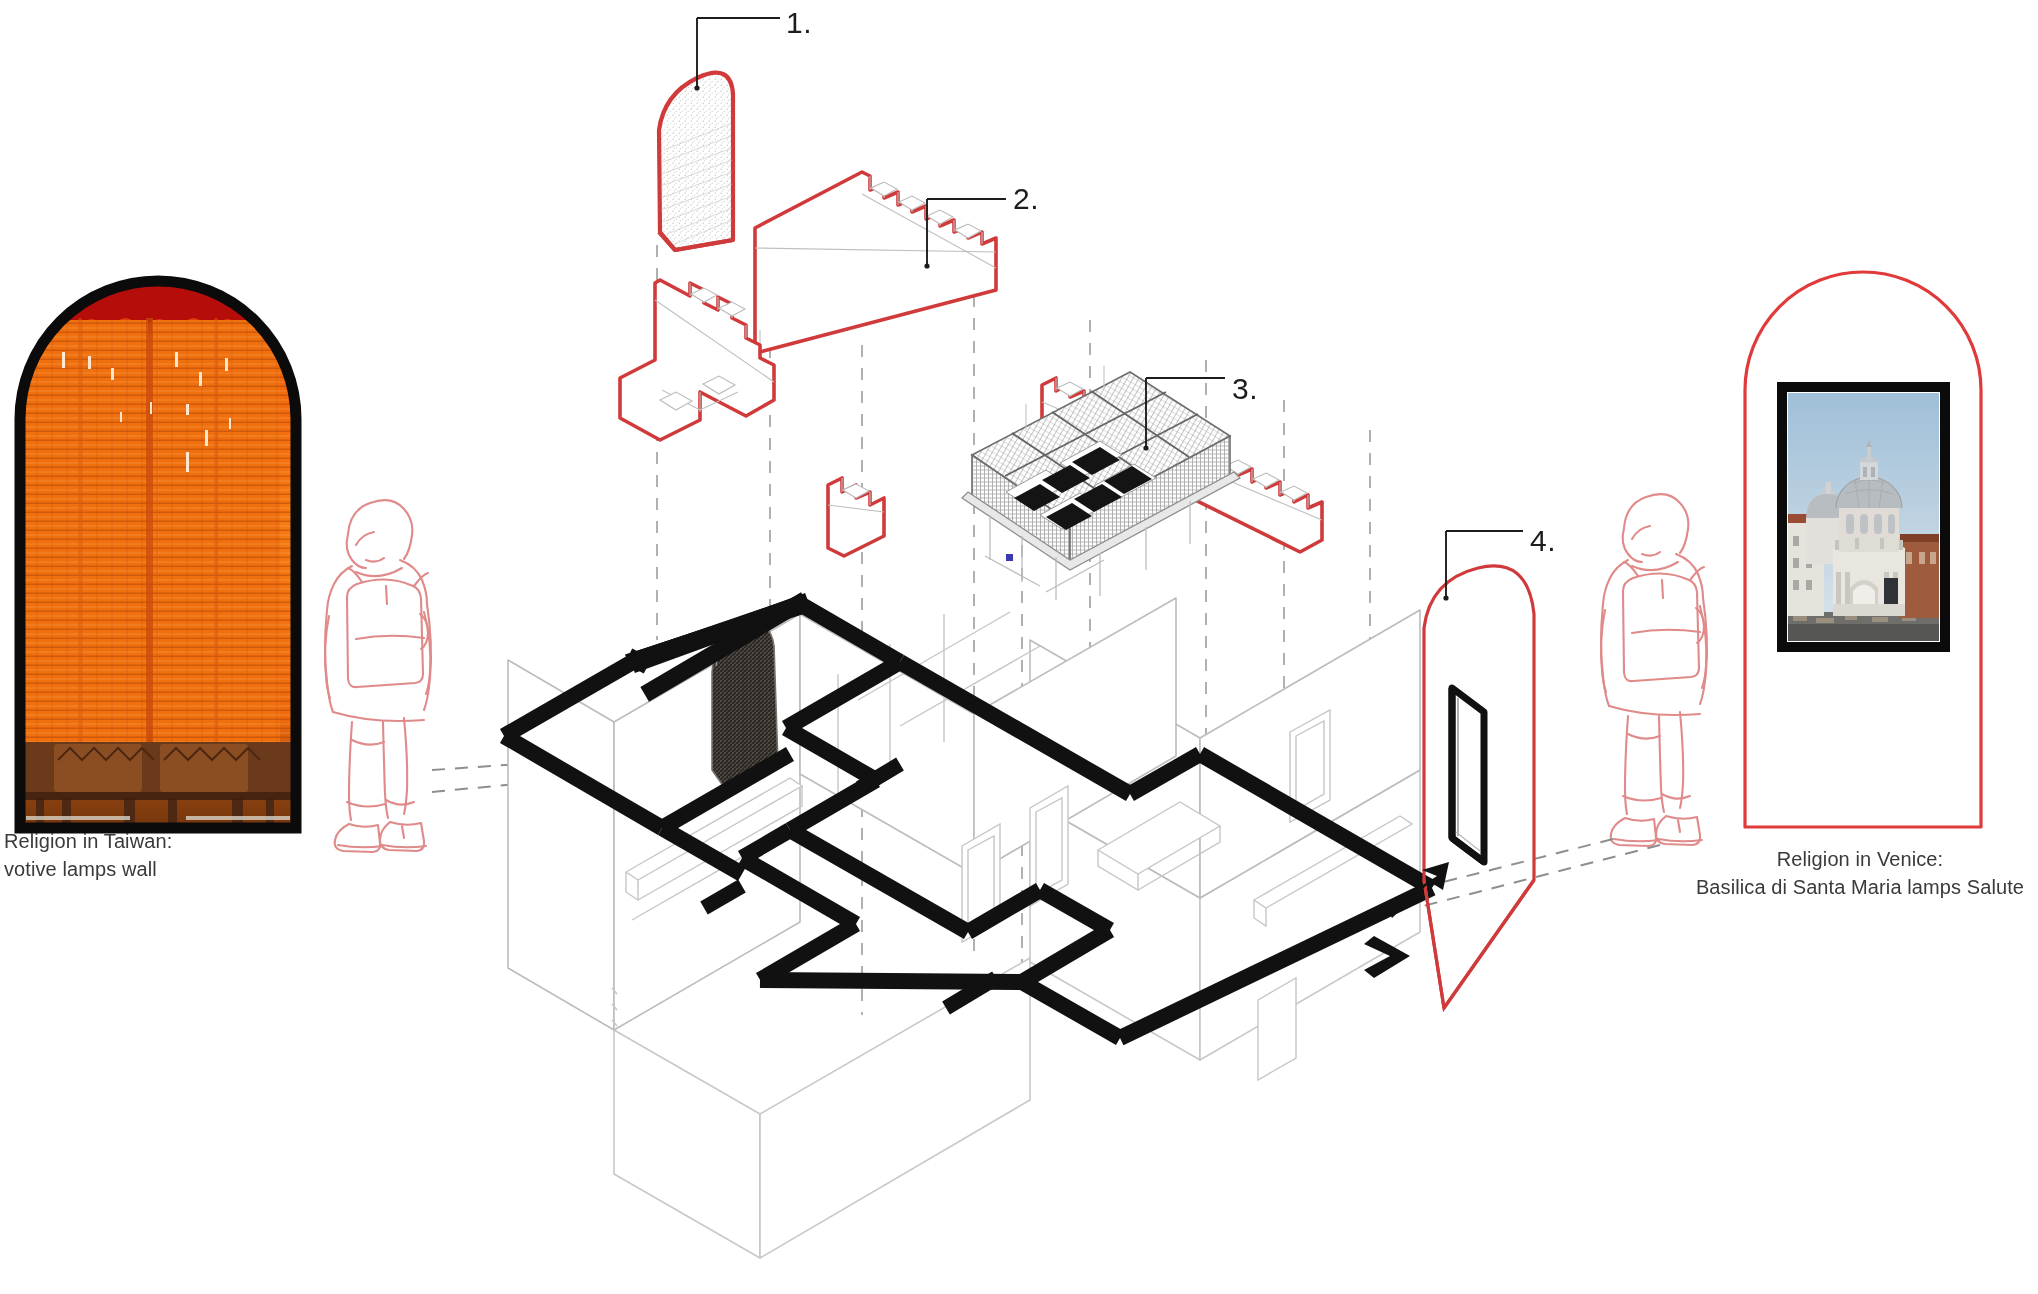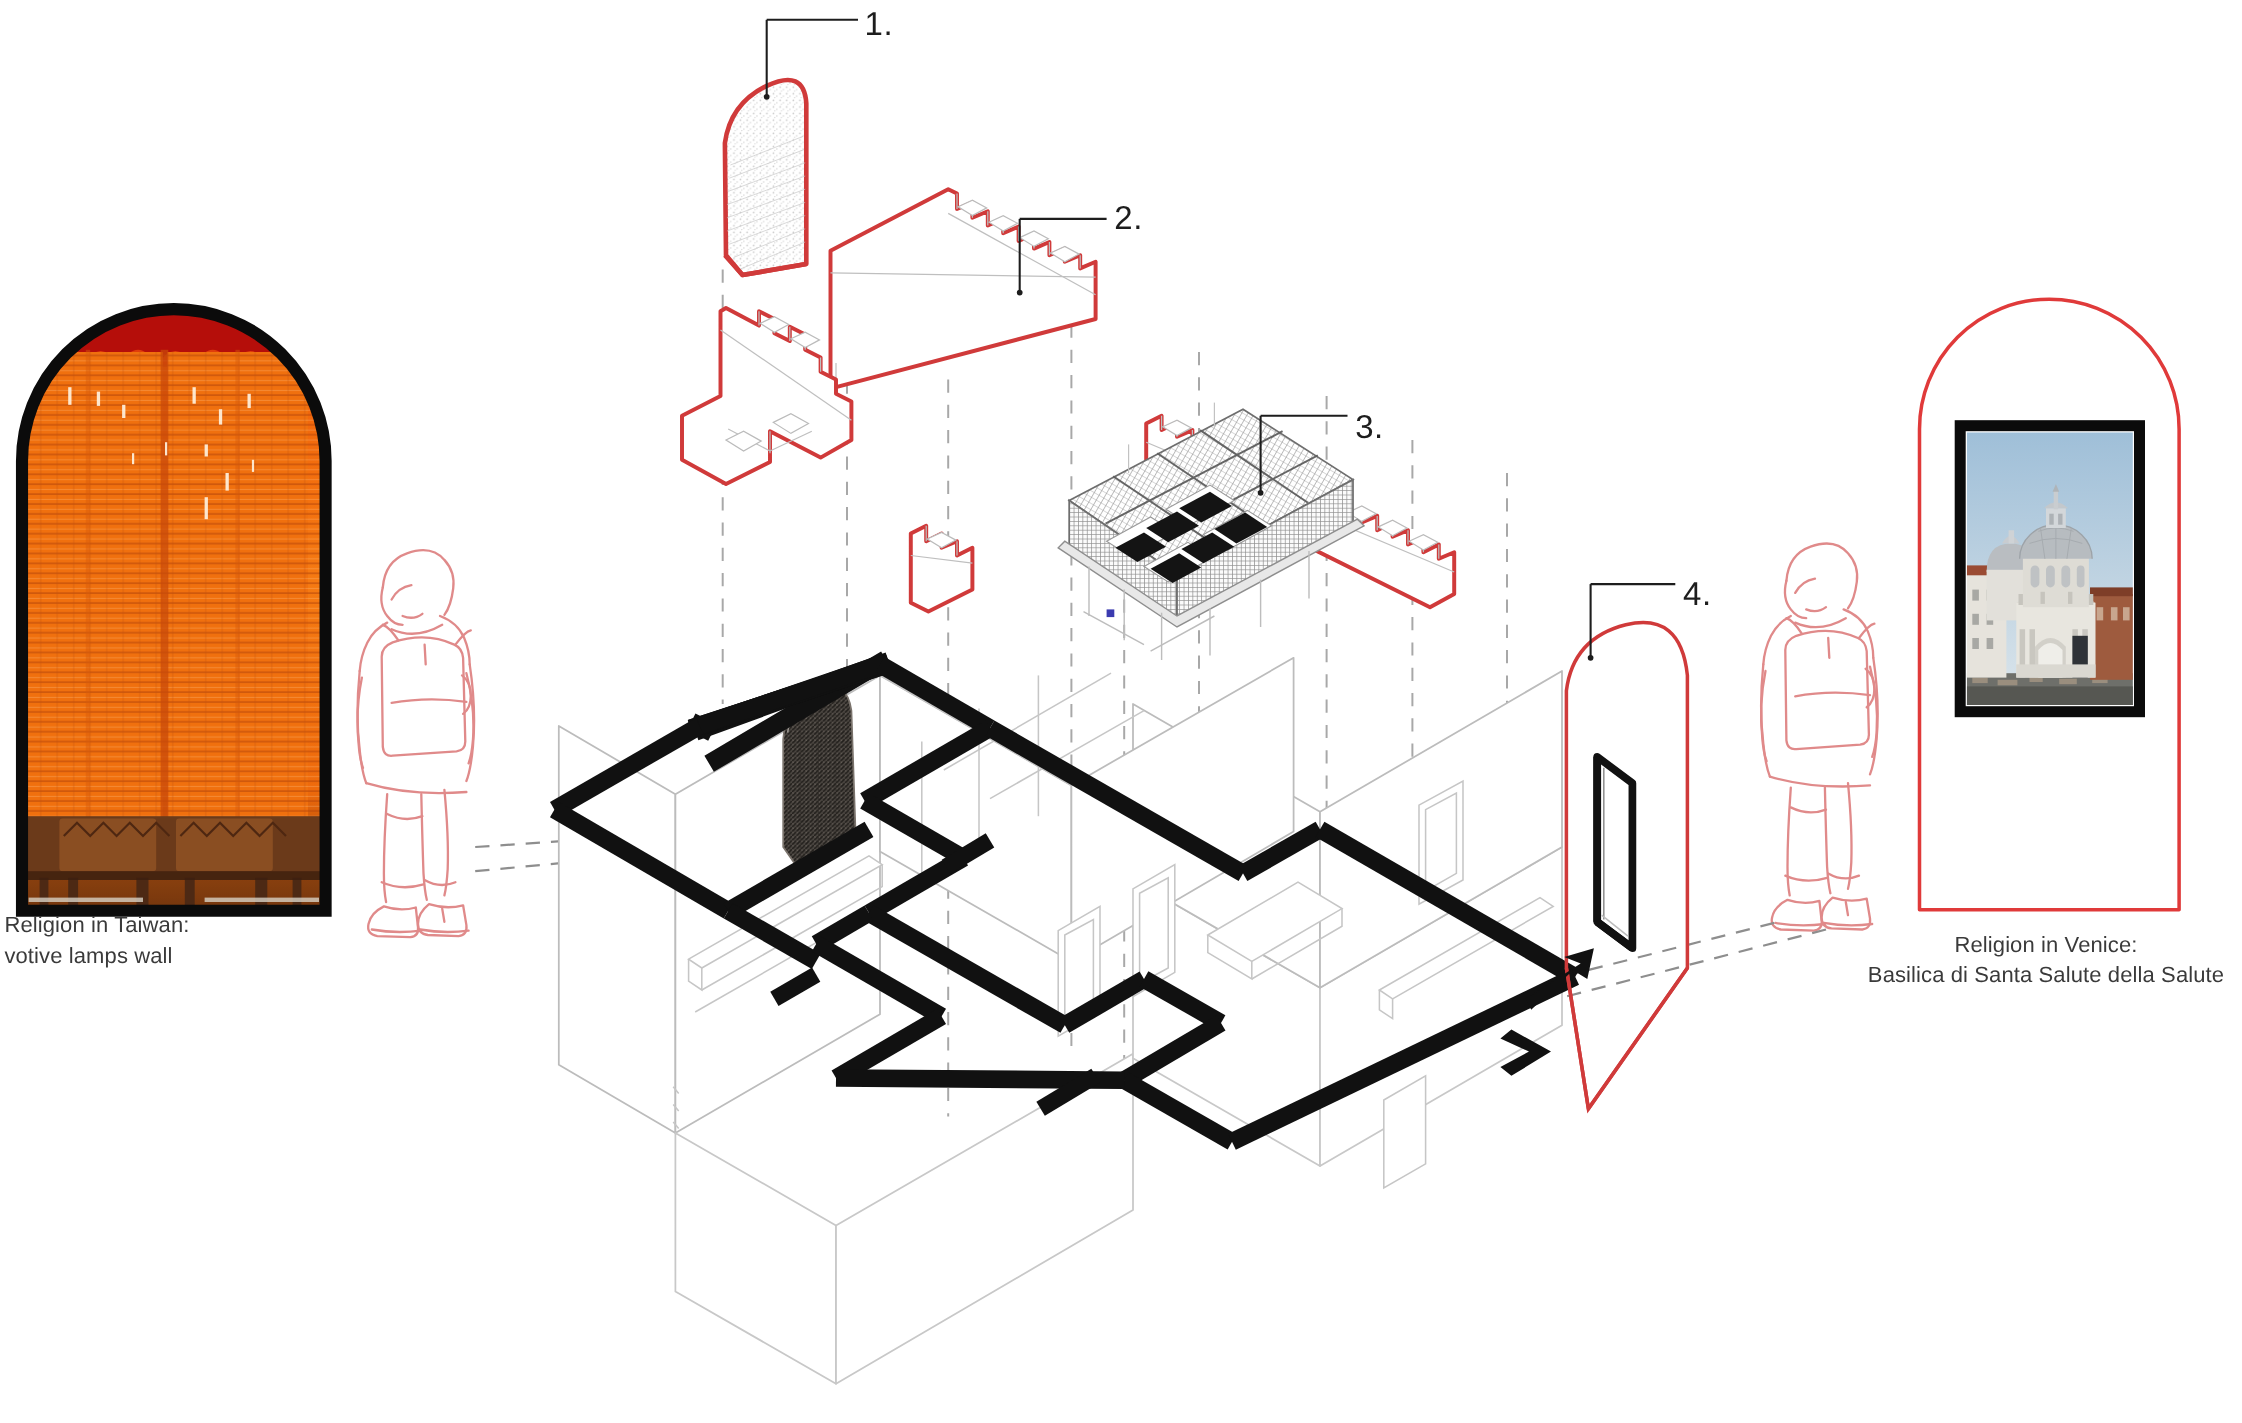--- a/index.html
+++ b/index.html
@@ -675,15 +675,15 @@
 
   <div class="callout-num" id="num-1">1.</div>
   <div class="callout-num" id="num-2">2.</div>
   <div class="callout-num" id="num-3">3.</div>
   <div class="callout-num" id="num-4">4.</div>
 
   <div class="caption" id="caption-left">Religion in Taiwan:
 votive lamps wall</div>
 
   <div class="caption" id="caption-right">Religion in Venice:
-Basilica di Santa Salute della Salute</div>
+Basilica di Santa Maria lamps Salute</div>
 
 </div>
 
 </body></html>

